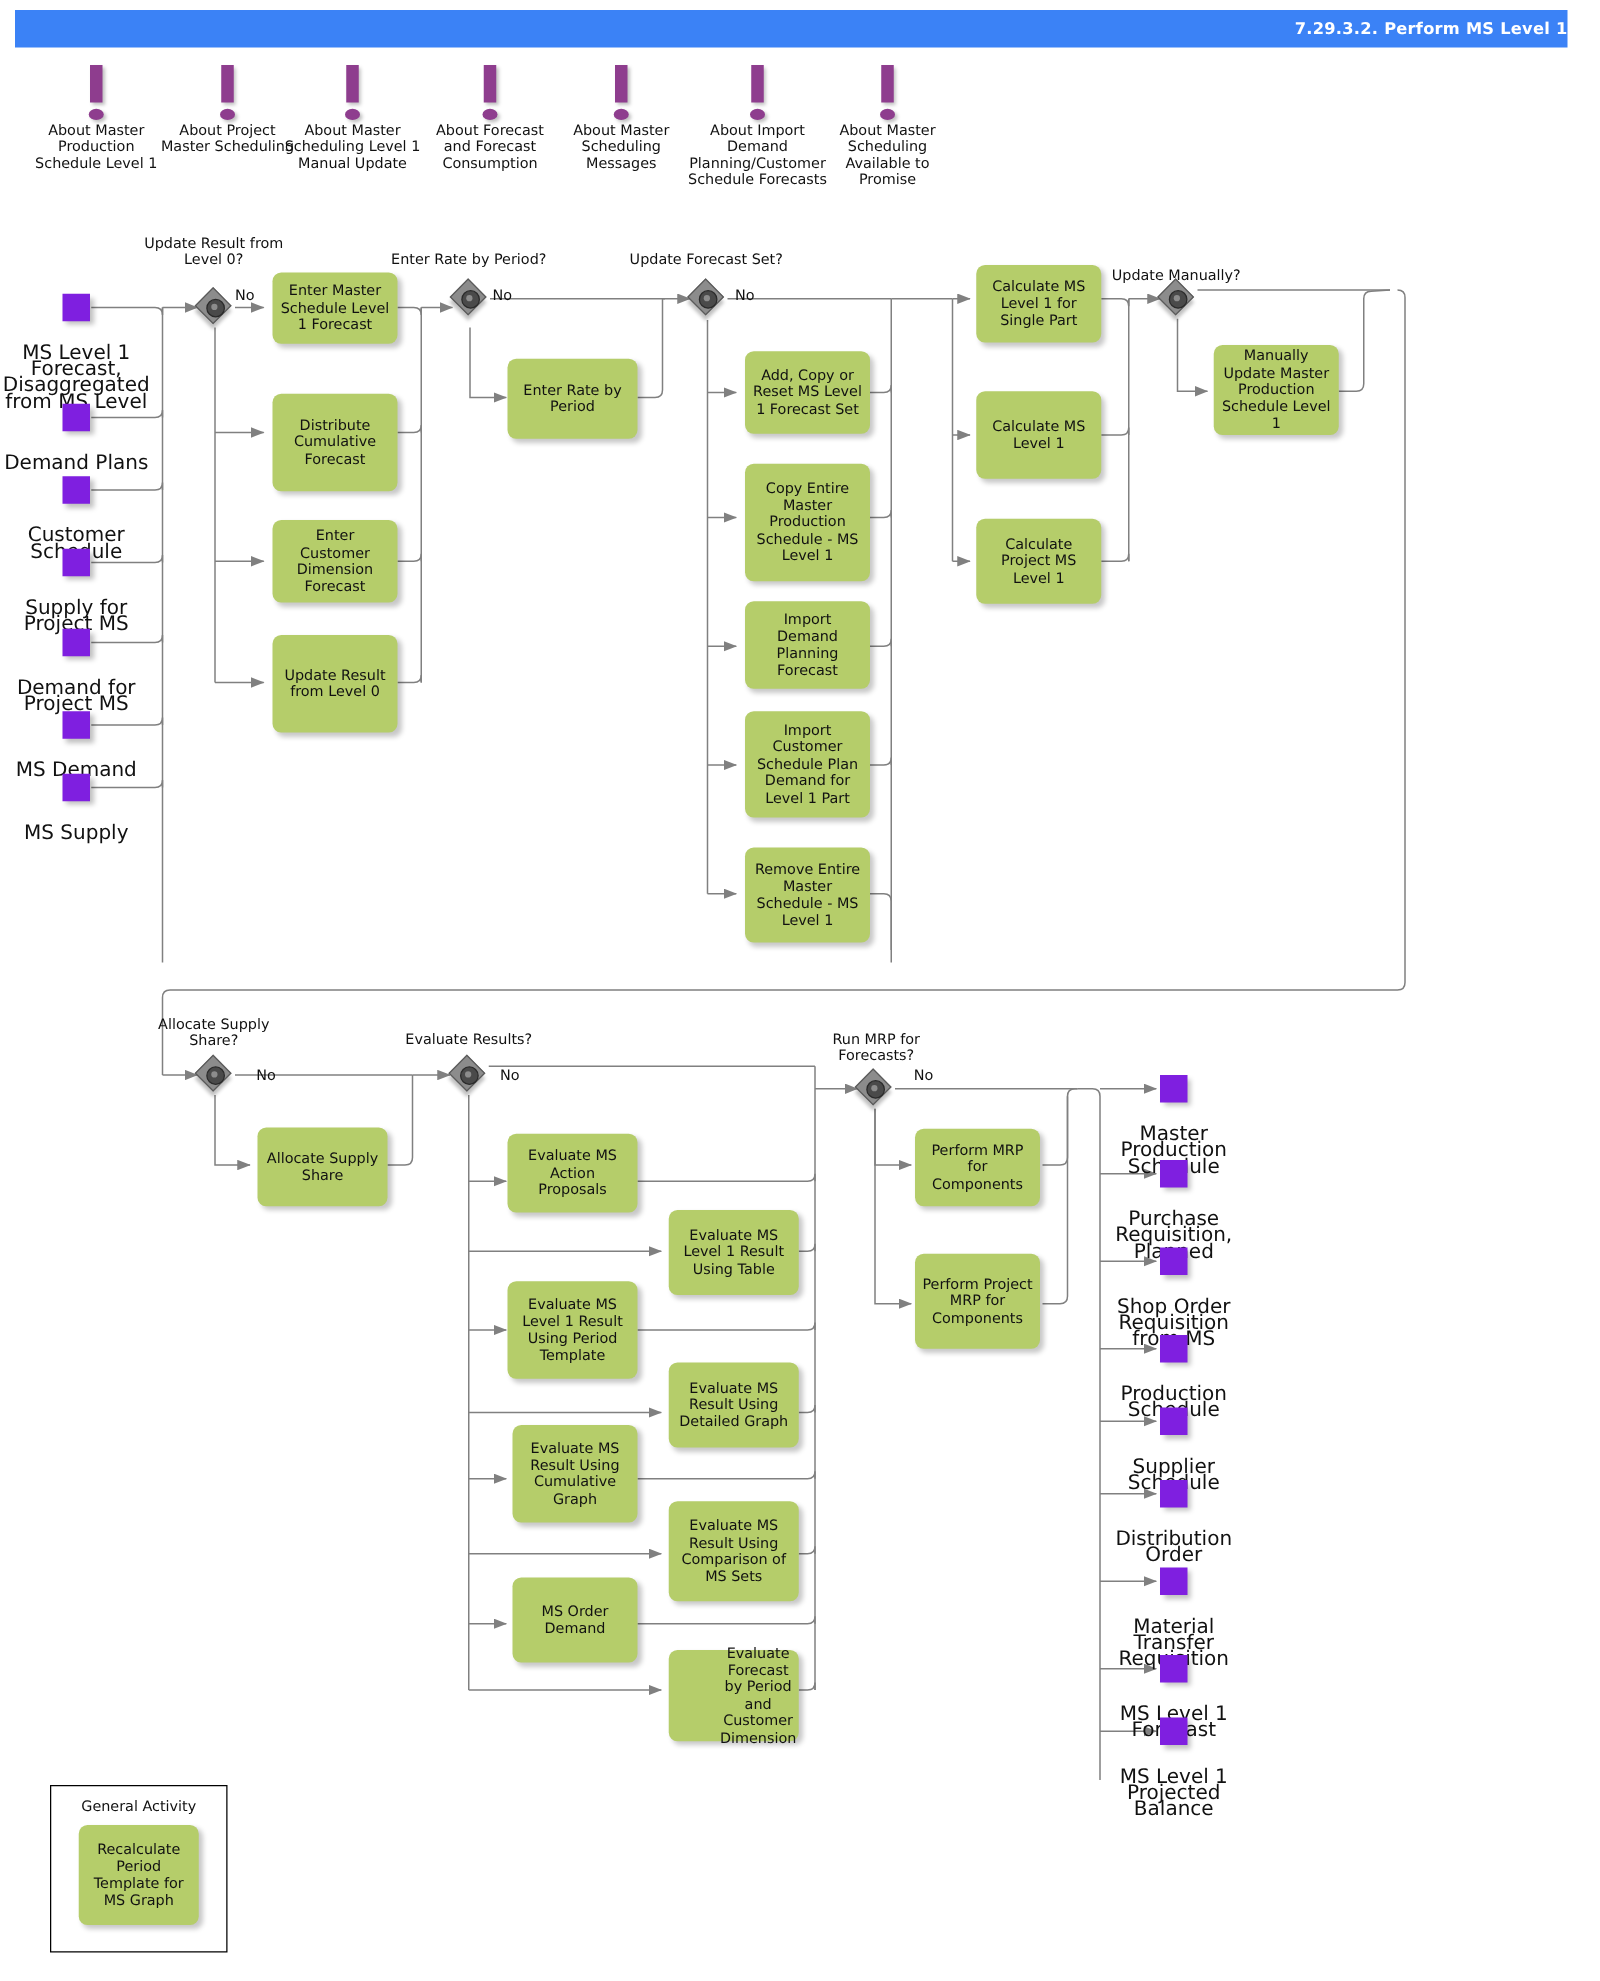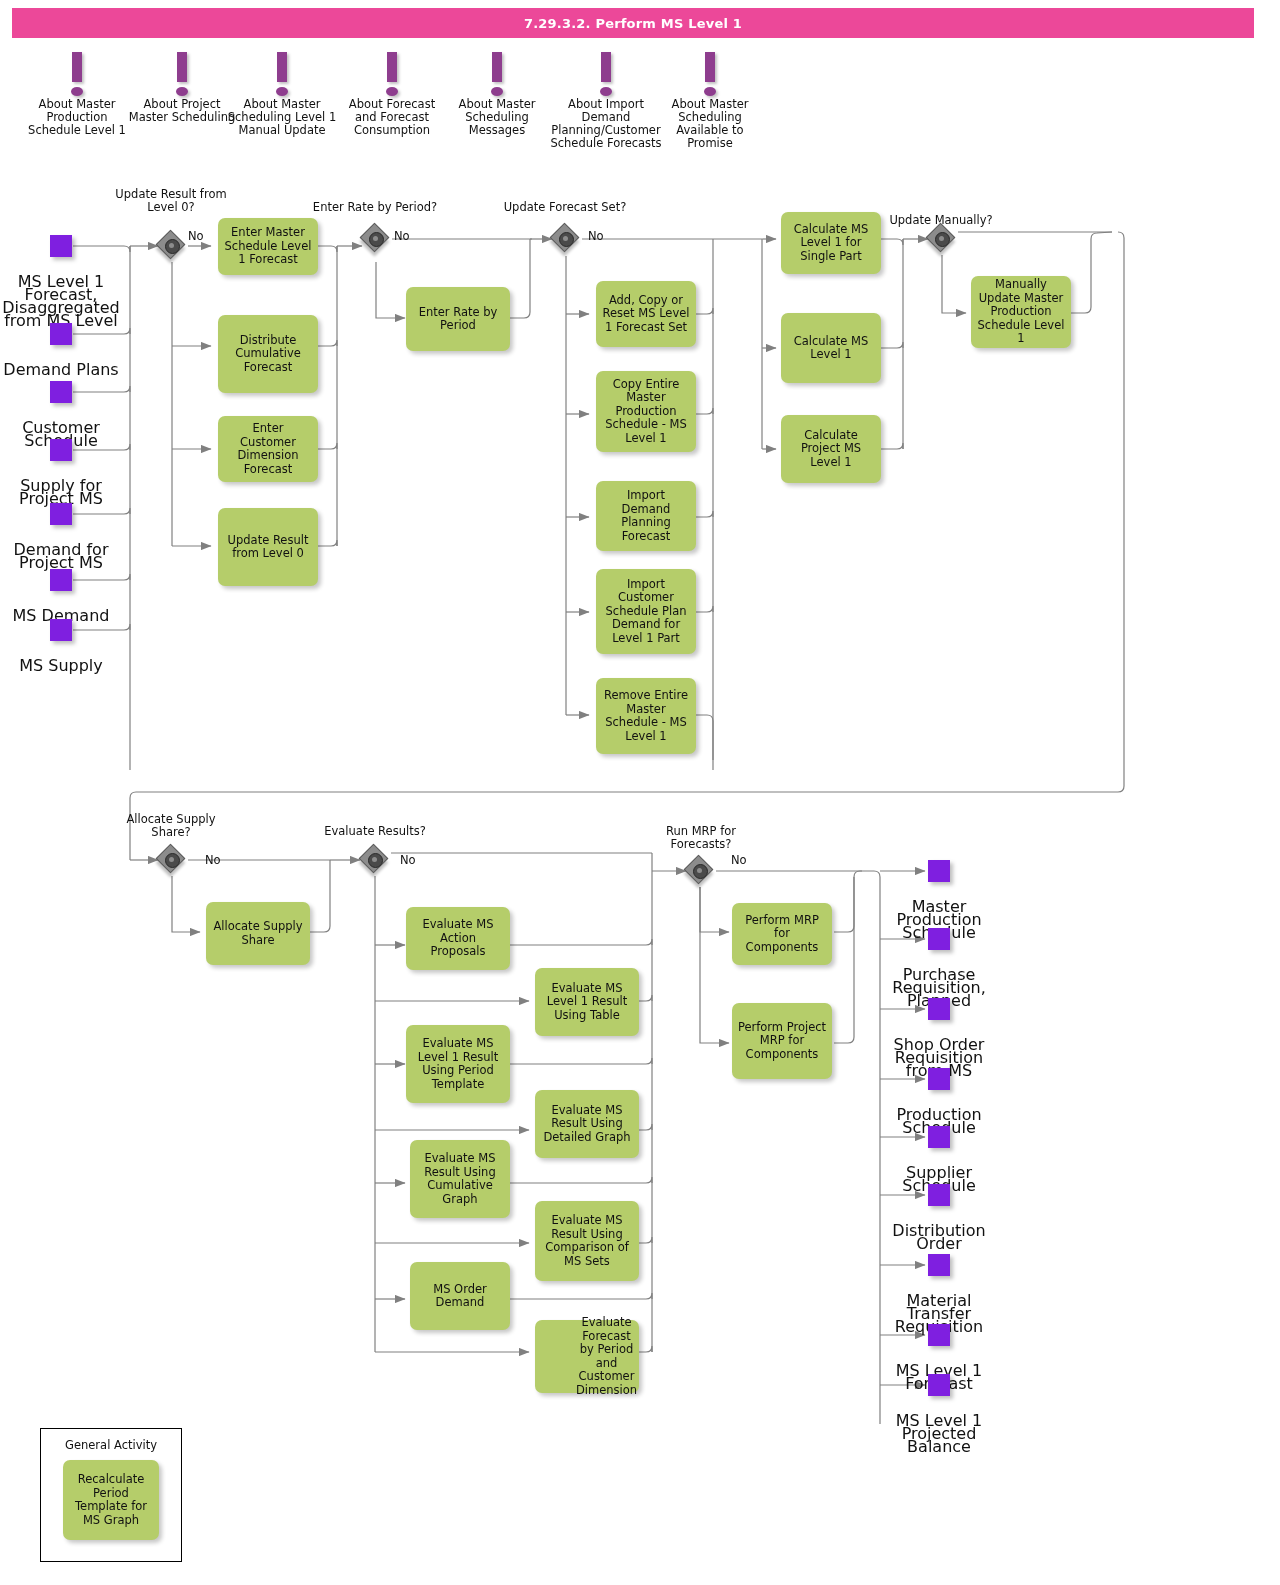--- a/index.html
+++ b/index.html
@@ -6,22 +6,22 @@
   body{
     width:1280px;height:1585px;position:relative;background:#ffffff;
     font-family:"DejaVu Sans","Liberation Sans",sans-serif;
     -webkit-font-smoothing:antialiased;
   }
   #stage{position:absolute;left:0;top:0;width:1280px;height:1585px;overflow:hidden;}
 
   
   .titlebar{
     position:absolute;left:12px;top:8px;width:1242px;height:30px;
-    background:#ec4899;color:#fff;font-size:13px;font-weight:bold;
-    display:flex;align-items:center;justify-content:center;letter-spacing:.2px;
+    background:#3b82f6;color:#fff;font-size:13px;font-weight:bold;
+    display:flex;align-items:center;justify-content:flex-end;letter-spacing:.2px;
   }
 
   
   .infolink{position:absolute;width:110px;text-align:center;}
   .infolink .glyph{position:relative;height:48px;}
   .infolink .bar{
     position:absolute;left:50%;margin-left:-5px;top:2px;width:10px;height:30px;
     background:#8e3d8e;box-shadow:2px 2px 3px rgba(0,0,0,.25);
   }
   .infolink .dot{
@@ -350,21 +350,21 @@
     <span>Update Result from Level 0</span>
     </div>
 
   <div class="act" style="left:406px;top:287px;width:104px;height:64px;">
     <span>Enter Rate by Period</span>
     </div>
 
   <div class="act" style="left:596px;top:281px;width:100px;height:66px;">
     <span>Add, Copy or Reset MS Level 1 Forecast Set</span>
     </div>
-  <div class="act" style="left:596px;top:371px;width:100px;height:81px;">
+  <div class="act" style="left:596px;top:371px;width:100px;height:94px;">
     <span>Copy Entire Master Production Schedule - MS Level 1</span>
     </div>
   <div class="act" style="left:596px;top:481px;width:100px;height:70px;">
     <span>Import Demand Planning Forecast</span>
     </div>
   <div class="act" style="left:596px;top:569px;width:100px;height:85px;">
     <span>Import Customer Schedule Plan Demand for Level 1 Part</span>
     </div>
   <div class="act" style="left:596px;top:678px;width:100px;height:76px;">
     <span>Remove Entire Master Schedule - MS Level 1</span>

